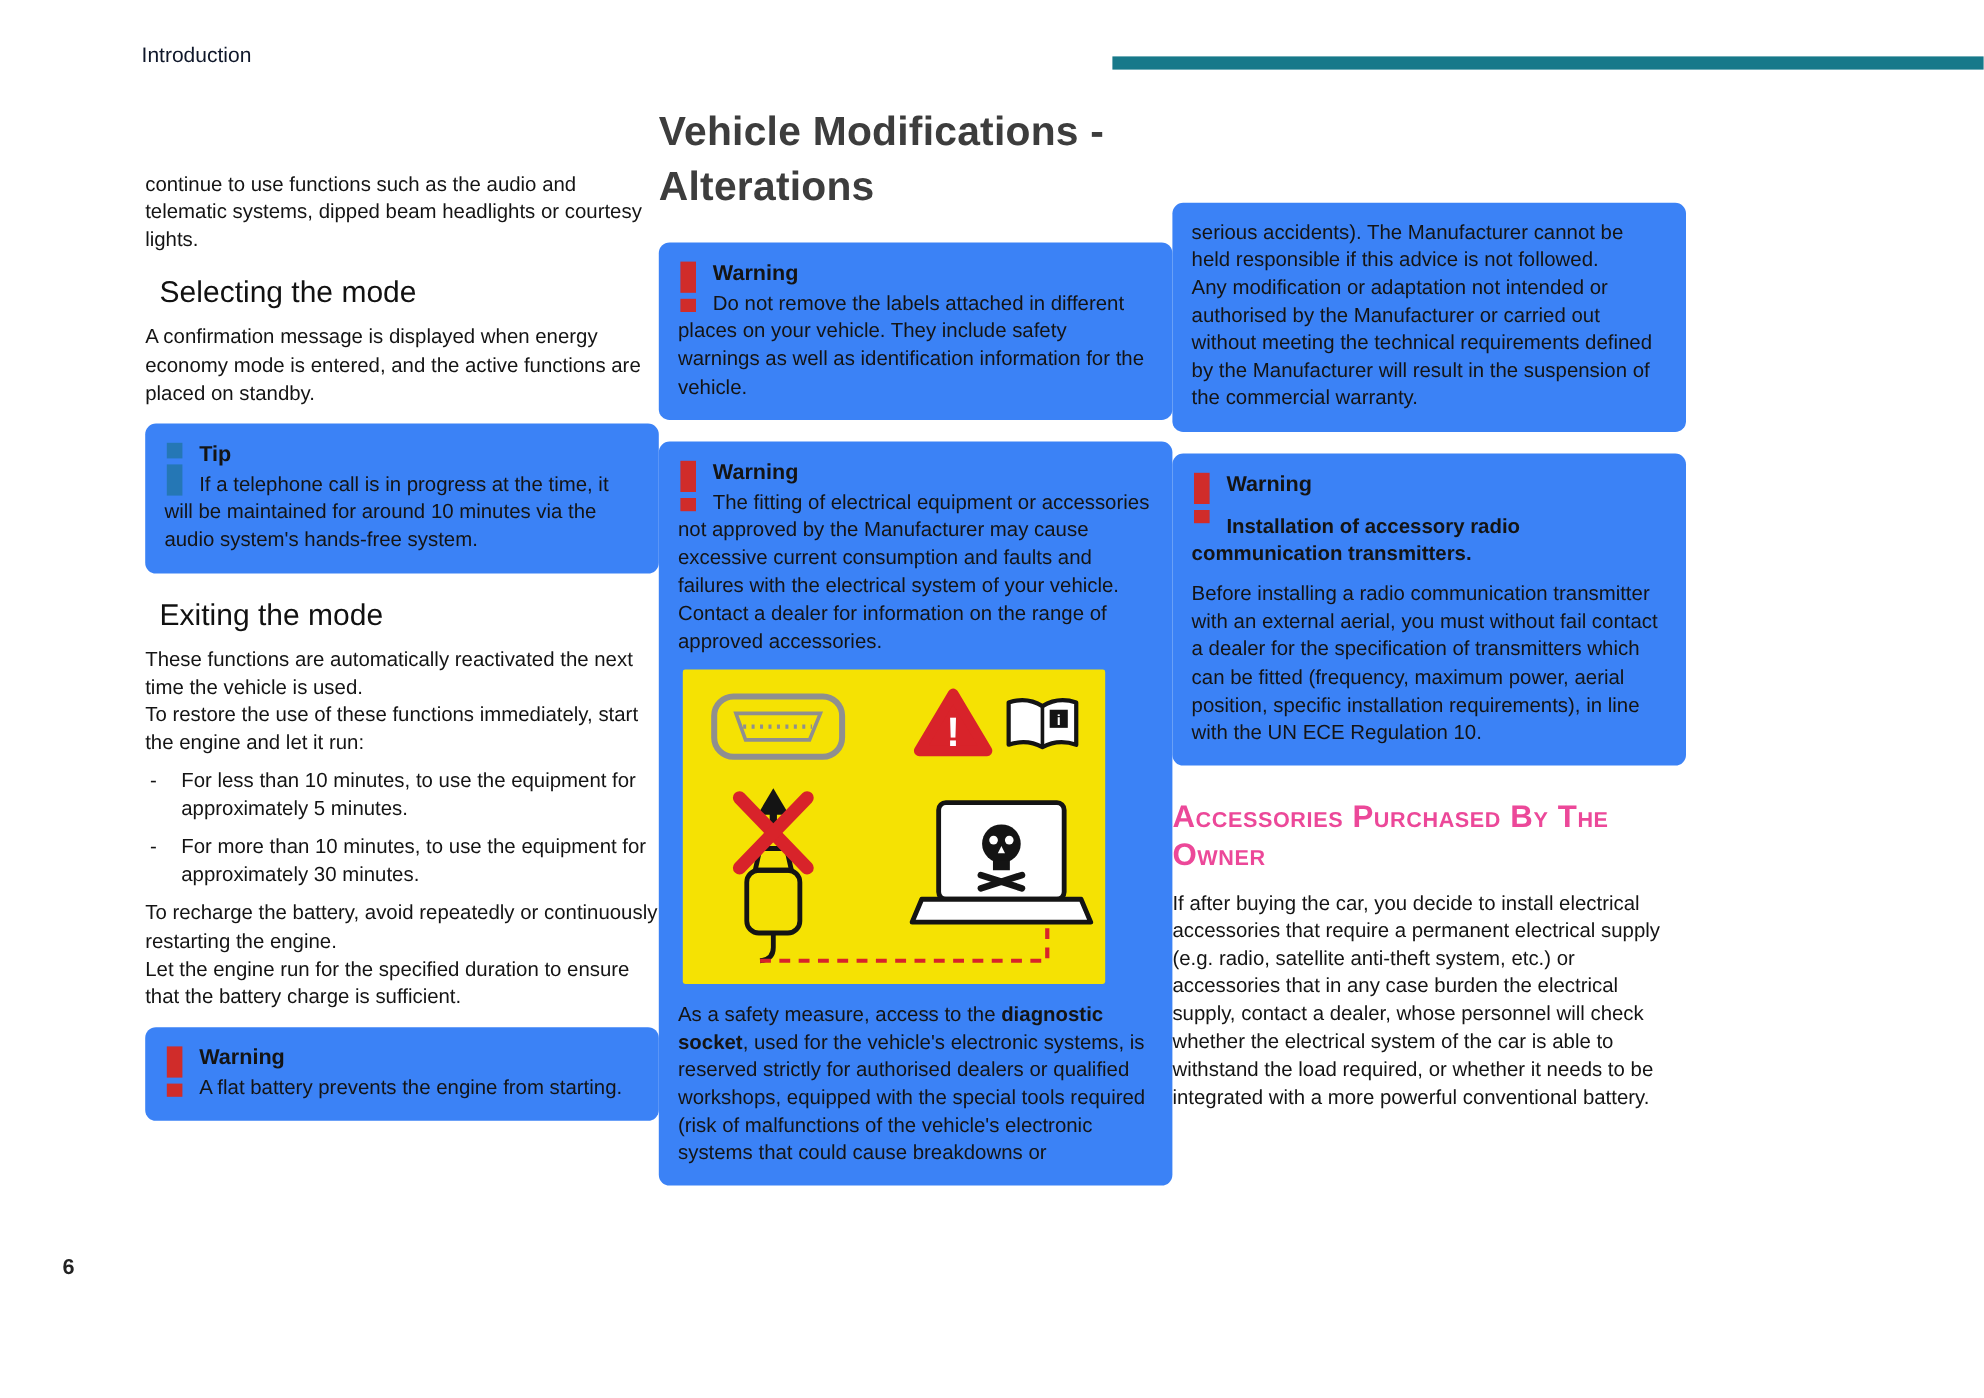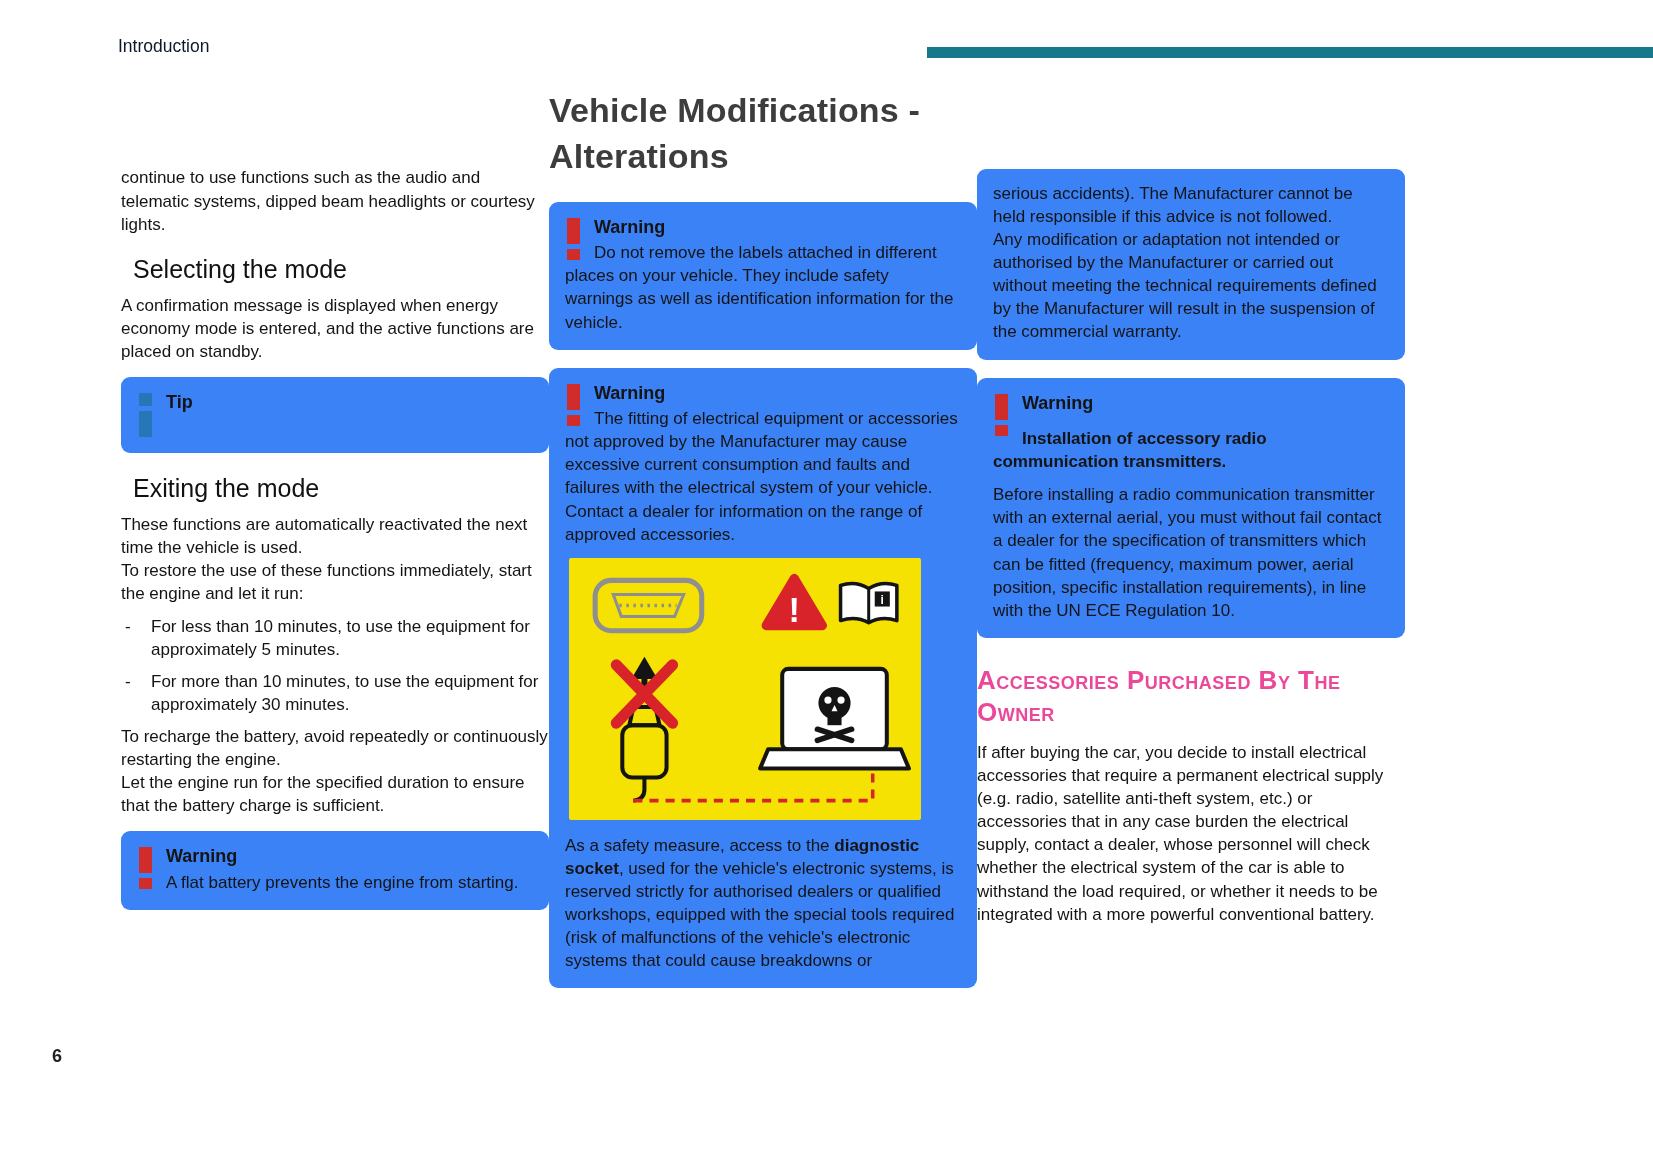--- a/index.html
+++ b/index.html
@@ -75,20 +75,21 @@
 
     <h3 class="h-sub">Selecting the mode</h3>
     <p>A confirmation message is displayed when energy economy mode is entered, and the active functions are placed on standby.</p>
 
     <div class="note-box">
       <span class="box-icon tip-icon">
           <span class="i-dot"></span>
           <span class="i-bar"></span>
         </span>
       <div class="box-title">Tip</div>
+      <p>If a telephone call is in progress at the time, it will be maintained for around 10 minutes via the audio system's hands-free system.</p>
     </div>
 
     <h3 class="h-sub">Exiting the mode</h3>
     <p>These functions are automatically reactivated the next time the vehicle is used.</p>
     <p>To restore the use of these functions immediately, start the engine and let it run:</p>
 
     <div class="dash-item">
       <span class="dash">-</span>
       <p>For less than 10 minutes, to use the equipment for approximately 5 minutes.</p>
     </div>

